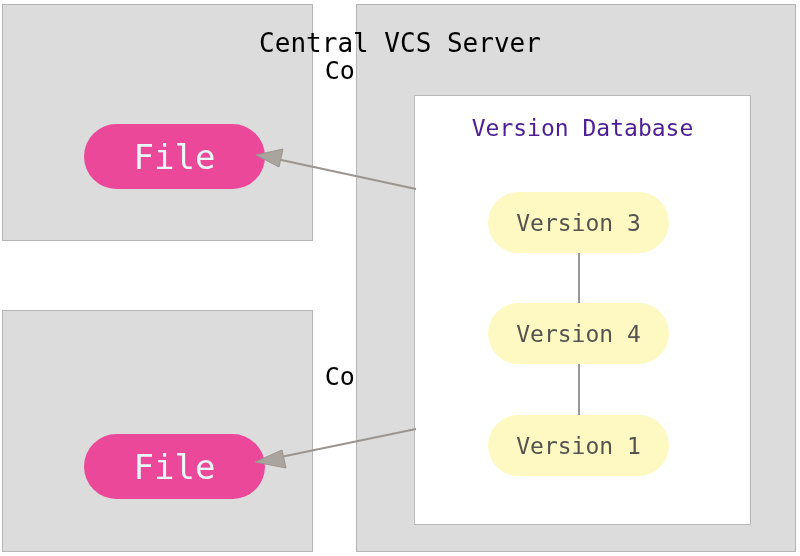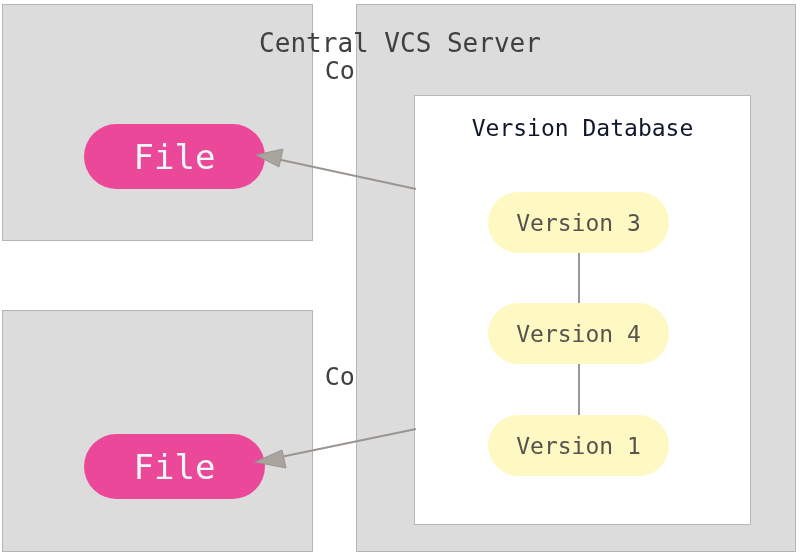--- a/index.html
+++ b/index.html
@@ -25,21 +25,21 @@
   }
   #computer-a-panel { left: 2px;   top: 4px;   width: 311px; height: 237px; }
   #computer-b-panel { left: 2px;   top: 310px; width: 311px; height: 242px; }
   #server-panel     { left: 356px; top: 4px;   width: 440px; height: 548px; }
 
   .panel-title {
     position: absolute;
     left: 0;
     width: 100%;
     text-align: center;
-    color: #404040;
+    color: #000000;
     font-size: 25px;
     line-height: 1;
     letter-spacing: 0px;
     white-space: nowrap;
   }
   #computer-a-title { top: 58px; }
   #computer-b-title { top: 364px; }
   #server-title     { top: 30px; font-size: 26px; }
 
   
@@ -52,21 +52,21 @@
     background: #ffffff;
     border: 1px solid #b8b8b8;
     box-sizing: border-box;
   }
   #version-database-title {
     position: absolute;
     left: 414px;
     top: 117px;
     width: 337px;
     text-align: center;
-    color: #0f172a;
+    color: #4c1d95;
     font-size: 23px;
     line-height: 1;
     white-space: nowrap;
   }
 
   
   .version-pill {
     position: absolute;
     left: 488px;
     width: 181px;

